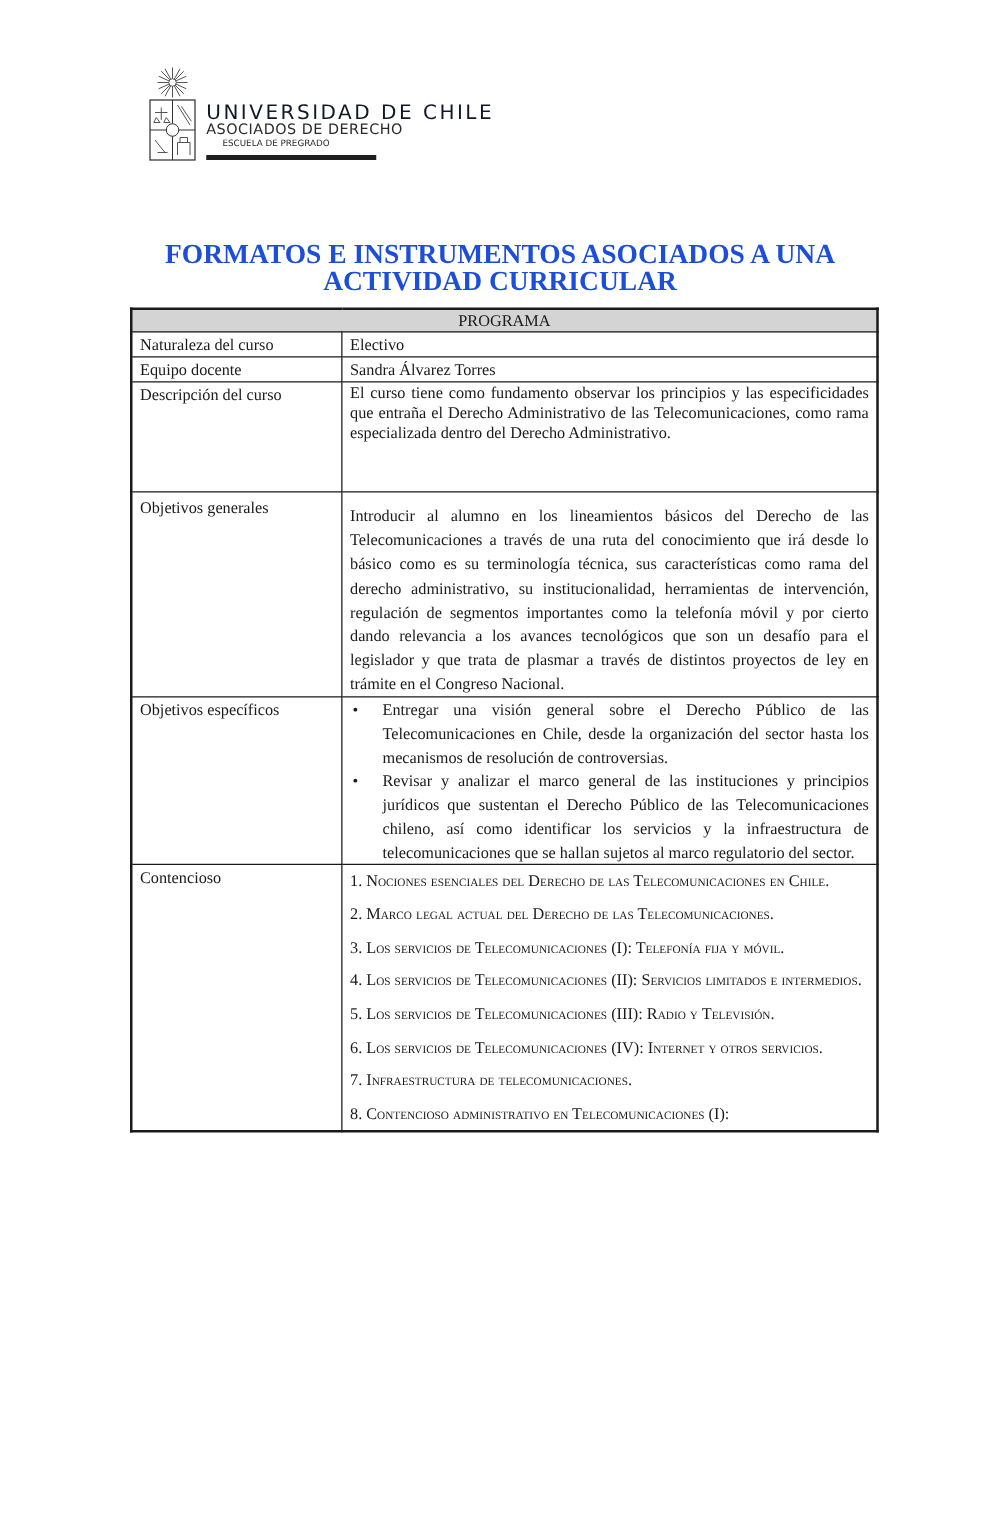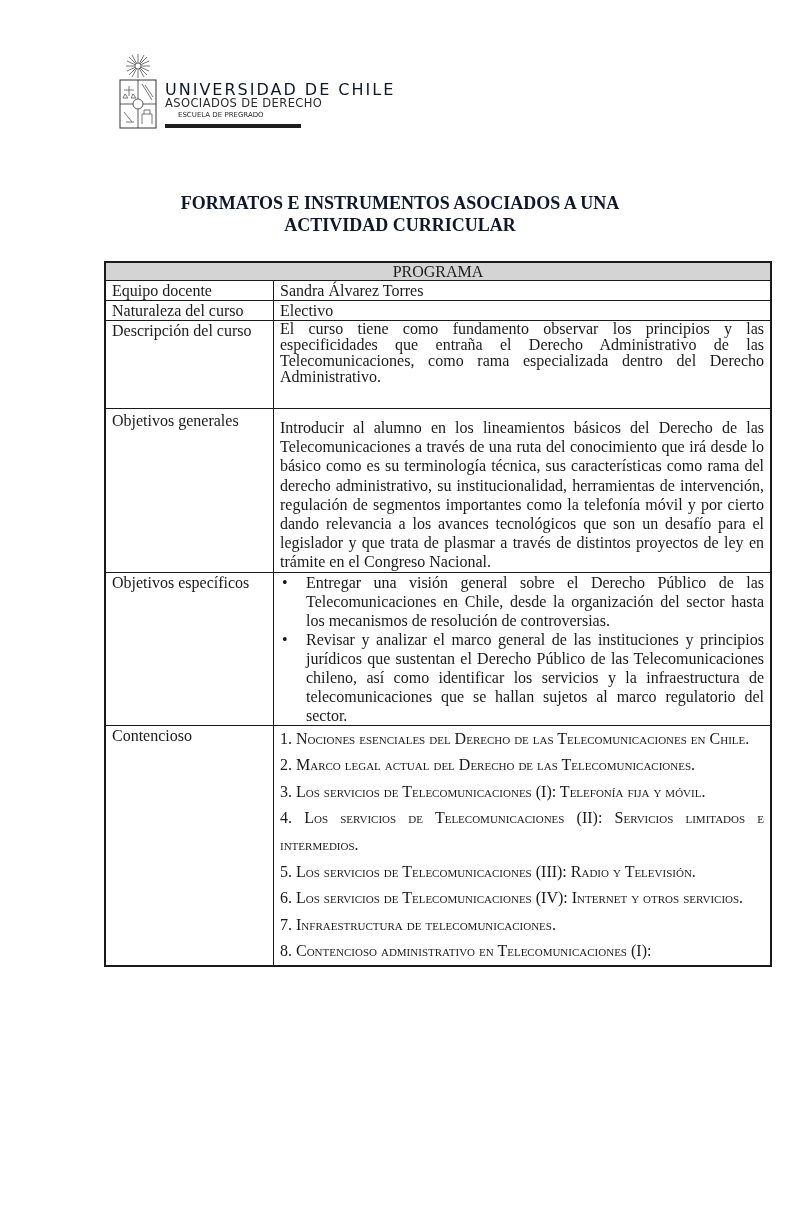--- a/index.html
+++ b/index.html
@@ -2,22 +2,22 @@
 <html><head>
 <meta charset="utf-8">
 <style>
   html, body { margin:0; padding:0; background:#ffffff; }
   body { width:800px; height:1224px; position:relative; overflow:hidden; font-family:"Liberation Serif", serif; color:#1a1a1a; }
   .crest { position:absolute; left:118px; top:52px; width:40px; height:80px; }
   .uni-name { position:absolute; left:165px; top:80px; font-family:"DejaVu Sans", sans-serif; font-size:16px; letter-spacing:2px; color:#0f172a; }
   .fac-name { position:absolute; left:165px; top:96px; font-family:"DejaVu Sans", sans-serif; font-size:11.5px; letter-spacing:0.4px; color:#2a2a2a; }
   .school-name { position:absolute; left:165px; top:111px; font-family:"DejaVu Sans", sans-serif; font-size:7px; color:#2a2a2a;margin-left:13px; }
   .logo-bar { position:absolute; left:165px; top:124px; width:136px; height:4px; background:#1e1e1e; }
-  .title { position:absolute; left:0; width:800px; top:192px; text-align:center; font-family:"Liberation Serif", serif; font-weight:bold; font-size:18px; line-height:22px; color:#0f172a; }
-  table.prog { position:absolute; left:104px; top:261px; width:668px; border-collapse:collapse; font-size:16px; line-height:19px; }
+  .title { position:absolute; left:0; width:800px; top:192px; text-align:center; font-family:"Liberation Serif", serif; font-weight:bold; font-size:22px; line-height:22px; color:#1d4ed8; }
+  table.prog { position:absolute; left:104px; top:246px; width:599px; border-collapse:collapse; font-size:13px; line-height:19px; }
   table.prog td { border:1px solid #1a1a1a; vertical-align:top; padding:0 6px; }
   table.prog { border:2px solid #1a1a1a; }
   .hdr { background:#d4d4d4; text-align:center; height:17px; line-height:17px; }
   .lbl { width:155px; }
   .val { text-align:justify; }
   .bold { font-weight:bold; }
   .sc { font-variant:small-caps;margin-left:20px; }
   .content p { margin:0; line-height:26.6px; text-align:justify; text-align-last:left; }
   .bullets { margin:0; padding:0; list-style:none; }
   .bullets li { position:relative; padding-left:28px; text-align:justify; }
@@ -56,26 +56,26 @@
   <div>FORMATOS E INSTRUMENTOS ASOCIADOS A UNA</div>
   <div>ACTIVIDAD CURRICULAR</div>
 </div>
 
 <table class="prog">
   <tbody>
       <tr>
     <td colspan="2" class="hdr">PROGRAMA</td>
   </tr>
   <tr>
+    <td class="lbl">Naturaleza del curso</td>
+    <td class="val">Electivo</td>
+  </tr>
+  <tr>
     <td class="lbl">Equipo docente</td>
     <td class="val">Sandra Álvarez Torres</td>
-  </tr>
-  <tr>
-    <td class="lbl">Naturaleza del curso</td>
-    <td class="val">Electivo</td>
   </tr>
   <tr style="height:88px;">
     <td class="lbl">Descripción del curso</td>
     <td class="val" style="line-height:16px;"><span>El curso tiene como fundamento observar los principios y las especificidades que entraña el Derecho Administrativo de las Telecomunicaciones, como rama especializada dentro del Derecho Administrativo.</span></td>
   </tr>
   <tr>
     <td class="lbl" style="padding-top:2px;">Objetivos generales</td>
     <td class="val" style="padding-top:9px;line-height:19.2px;"><span>Introducir al alumno en los lineamientos básicos del Derecho de las Telecomunicaciones a través de una ruta del conocimiento que irá desde lo básico como es su terminología técnica, sus características como rama del derecho administrativo, su institucionalidad, herramientas de intervención, regulación de segmentos importantes como la telefonía móvil y por cierto dando relevancia a los avances tecnológicos que son un desafío para el legislador y que trata de plasmar a través de distintos proyectos de ley en trámite en el Congreso Nacional.</span></td>
   </tr>
   <tr>

